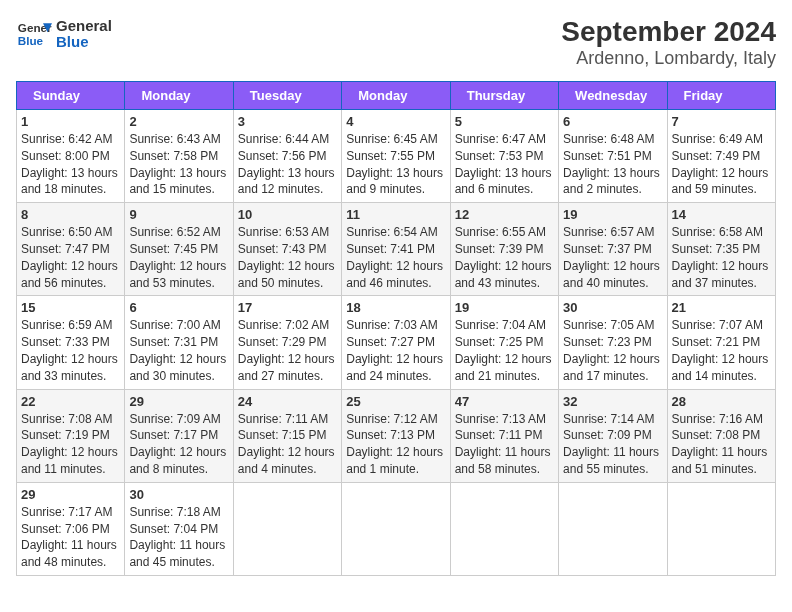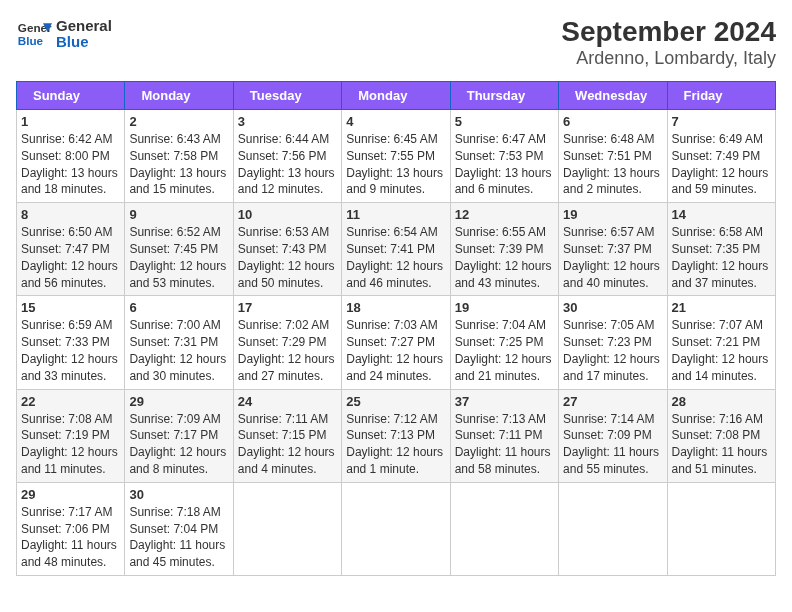--- a/index.html
+++ b/index.html
@@ -215,25 +215,25 @@
       </td>
         <td>
         <span class="day-num">24</span>
         <span class="day-info">Sunrise: 7:11 AM<br>Sunset: 7:15 PM<br>Daylight: 12 hours and 4 minutes.</span>
       </td>
         <td>
         <span class="day-num">25</span>
         <span class="day-info">Sunrise: 7:12 AM<br>Sunset: 7:13 PM<br>Daylight: 12 hours and 1 minute.</span>
       </td>
         <td>
-        <span class="day-num">37</span>
+        <span class="day-num">47</span>
         <span class="day-info">Sunrise: 7:13 AM<br>Sunset: 7:11 PM<br>Daylight: 11 hours and 58 minutes.</span>
       </td>
         <td>
-        <span class="day-num">27</span>
+        <span class="day-num">32</span>
         <span class="day-info">Sunrise: 7:14 AM<br>Sunset: 7:09 PM<br>Daylight: 11 hours and 55 minutes.</span>
       </td>
         <td>
         <span class="day-num">28</span>
         <span class="day-info">Sunrise: 7:16 AM<br>Sunset: 7:08 PM<br>Daylight: 11 hours and 51 minutes.</span>
       </td>
       </tr>
       <tr>
         <td>
         <span class="day-num">29</span>

